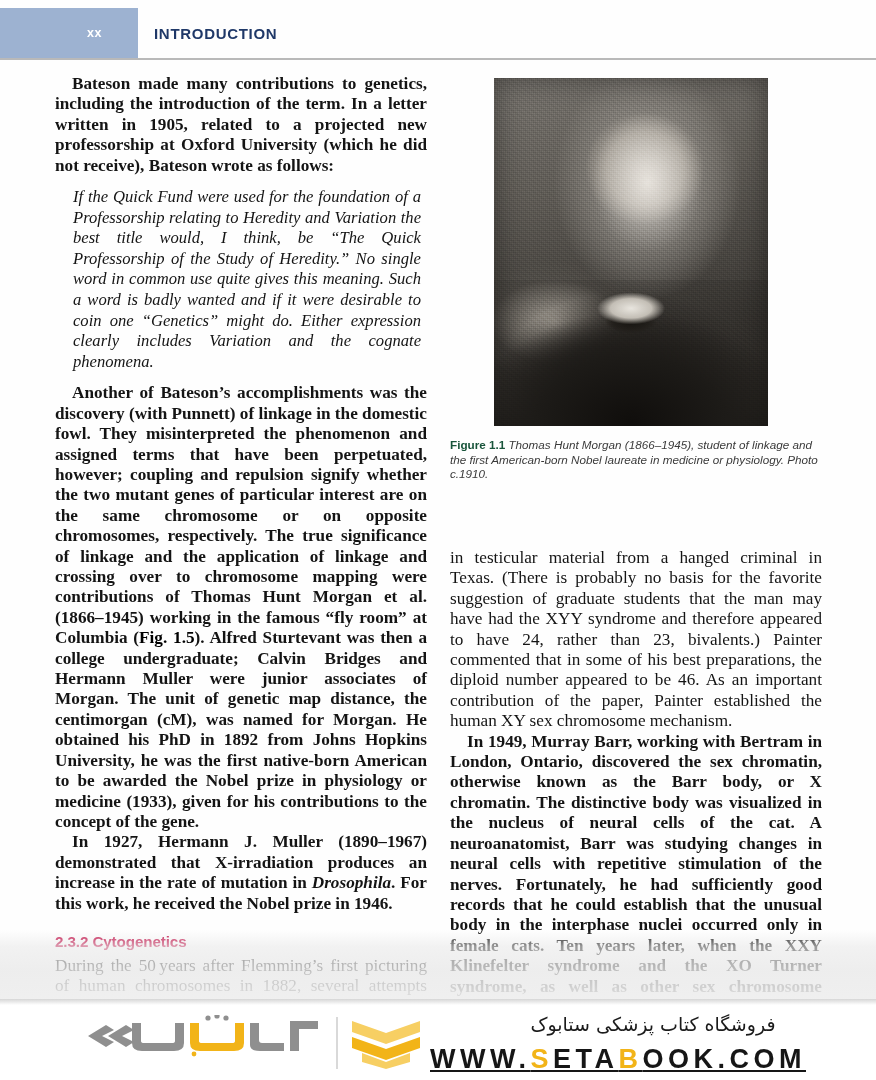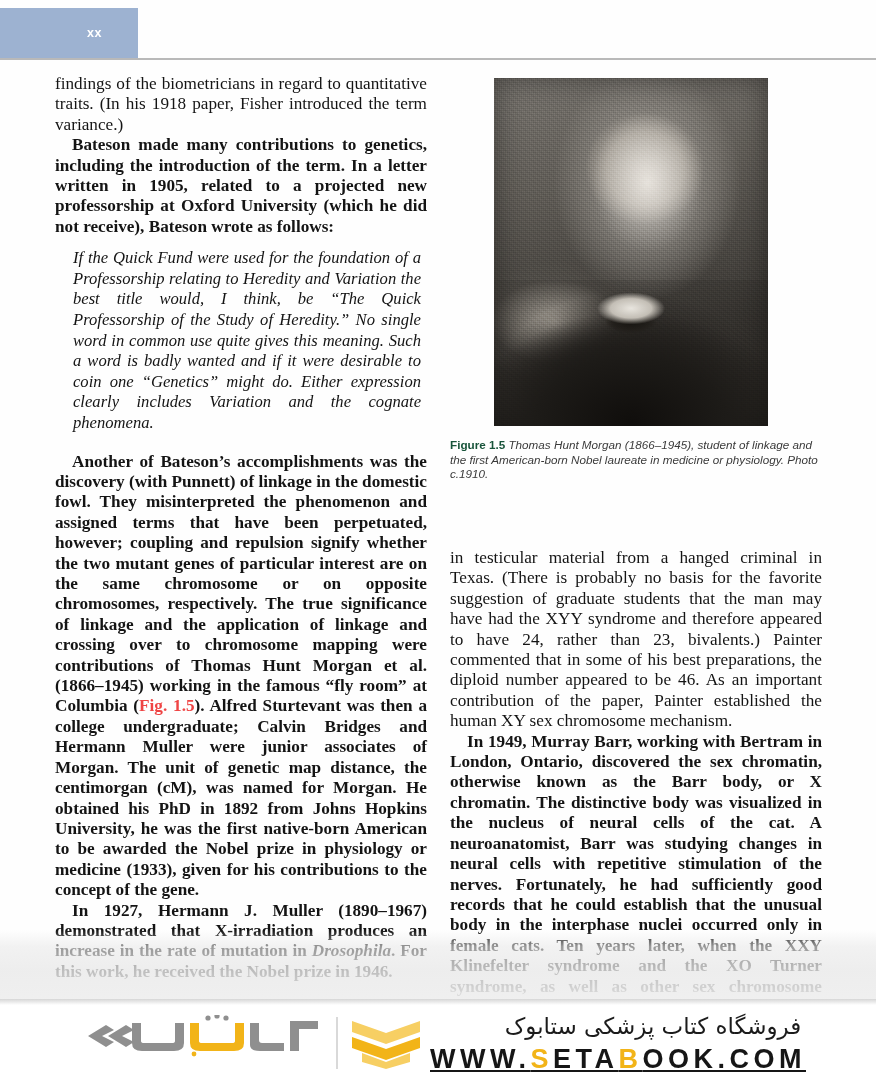--- a/index.html
+++ b/index.html
@@ -77,39 +77,39 @@
     line-height:20.4px;
     text-align:justify;
     text-justify:inter-word;
     hyphens:manual;
     margin-bottom:0;
   }
   p.body.indent { text-indent:17px;font-weight:bold; }
 
   
   blockquote.extract {
-    margin:11px 0 18px 18px;
+    margin:11px 0 11px 18px;
     width:348px;
     font-style:italic;
     font-size:16.6px;
     line-height:20.6px;
     text-align:justify;
   }
 
   h4.subhead {
     font-family:"Liberation Sans", sans-serif;
     font-weight:bold;
     font-size:15.2px;
     color:#c6174e;
     margin:19px 0 6px 0;
     letter-spacing:-0.1px;
   }
 
   a.xref, .xref {
-    color:#ef4444;
+    color:#000000;
     text-decoration:none;
   }
 
   .ital { font-style:italic; }
 
   
   #figure {
     position:absolute;
     left:450px; top:74px;
     width:372px;
@@ -231,21 +231,21 @@
     position:absolute;
     left:430px; top:6px;
     width:446px; height:66px;
   }
   #footer-persian {
     position:absolute;
     left:0; top:2px;
     width:446px;
     text-align:center;
     font-family:"DejaVu Sans", sans-serif;
-    font-size:23px;
+    font-size:19px;
     color:#1b1b1b;
     direction:rtl;
     white-space:nowrap;
   }
   #footer-url {
     position:absolute;
     left:0; top:33px;
     width:446px;
     text-align:left;
     font-family:"Liberation Sans", sans-serif;
@@ -260,45 +260,45 @@
 </style>
 </head>
 <body>
 
 <div id="page">
 
   <div id="runhead">
     <div id="runhead-folio-block">
       <div id="runhead-folio">xx</div>
     </div>
+    <div id="runhead-title">INTRODUCTION</div>
   </div>
   <div id="runhead-rule"></div>
 
   <div class="col" id="col-left">
 
-    <p class="body">findings of the biometricians in regard to quantitative traits. (In his 1918 paper, Fisher introduced the term variance.)</p>
 
     <p class="body indent">Bateson made many contributions to genetics, including the introduction of the term. In a letter written in 1905, related to a projected new professorship at Oxford University (which he did not receive), Bateson wrote as follows:</p>
 
     <blockquote class="extract">If the Quick Fund were used for the foundation of a Professorship relating to Heredity and Variation the best title would, I think, be “The Quick Professorship of the Study of Heredity.” No single word in common use quite gives this meaning. Such a word is badly wanted and if it were desirable to coin one “Genetics” might do. Either expression clearly includes Variation and the cognate phenomena.</blockquote>
 
     <p class="body indent"><span>Another of Bateson’s accomplishments was the discovery (with Punnett) of linkage in the domestic fowl. They misinterpreted the phenomenon and assigned terms that have been perpetuated, however; coupling and repulsion signify whether the two mutant genes of particular interest are on the same chromosome or on opposite chromosomes, respectively. The true significance of linkage and the application of linkage and crossing over to chromosome mapping were contributions of Thomas Hunt Morgan et al. (1866–1945) working in the famous “fly room” at Columbia (</span><a class="xref" href="#figure">Fig. 1.5</a><span>). Alfred Sturtevant was then a college undergraduate; Calvin Bridges and Hermann Muller were junior associates of Morgan. The unit of genetic map distance, the centimorgan (cM), was named for Morgan. He obtained his PhD in 1892 from Johns Hopkins University, he was the first native-born American to be awarded the Nobel prize in physiology or medicine (1933), given for his contributions to the concept of the gene.</span></p>
 
     <p class="body indent"><span>In 1927, Hermann J. Muller (1890–1967) demonstrated that X-irradiation produces an increase in the rate of mutation in </span><span class="ital">Drosophila</span><span>. For this work, he received the Nobel prize in 1946.</span></p>
 
     <h4 class="subhead">2.3.2 Cytogenetics</h4>
 
     <p class="body"><span>During the 50 years after Flemming’s first picturing of human chromosomes in 1882, several attempts were made to determine the chromosome number in the human and to determine the human sex chromosome constitution. A particularly definitive paper appeared to be that of Painter </span></p>
 
   </div>
 
   <div id="figure">
     <div id="figure-photo"></div>
     <div id="figure-caption">
-      <span class="figlabel">Figure 1.5</span><span class="figtext">&nbsp;</span><span class="figtext">Thomas Hunt Morgan (1866–1945), student of linkage and the first American-born Nobel laureate in medicine or physiology. Photo c.1910.</span>
+      <span class="figlabel">Figure 1.1</span><span class="figtext">&nbsp;</span><span class="figtext">Thomas Hunt Morgan (1866–1945), student of linkage and the first American-born Nobel laureate in medicine or physiology. Photo c.1910.</span>
     </div>
   </div>
 
   <div class="col" id="col-right">
     <p class="body">in testicular material from a hanged criminal in Texas. (There is probably no basis for the favorite suggestion of graduate students that the man may have had the XYY syndrome and therefore appeared to have 24, rather than 23, bivalents.) Painter commented that in some of his best preparations, the diploid number appeared to be 46. As an important contribution of the paper, Painter established the human XY sex chromosome mechanism.</p>
     <p class="body indent">In 1949, Murray Barr, working with Bertram in London, Ontario, discovered the sex chromatin, otherwise known as the Barr body, or X chromatin. The distinctive body was visualized in the nucleus of neural cells of the cat. A neuroanatomist, Barr was studying changes in neural cells with repetitive stimulation of the nerves. Fortunately, he had sufficiently good records that he could establish that the unusual body in the interphase nuclei occurred only in female cats. Ten years later, when the XXY Klinefelter syndrome and the XO Turner syndrome, as well as other sex chromosome aneuploidies, were described, the correlation of the number of Barr bodies with the number of X chromosomes in excess of one was established. The correlation with X-inactivation and the Lyon hypothesis were likewise elaborated. Twenty years after the paper of Barr</p>
   </div>
 
   <div id="page-fade"></div>
   <div id="page-bottom-edge"></div>

